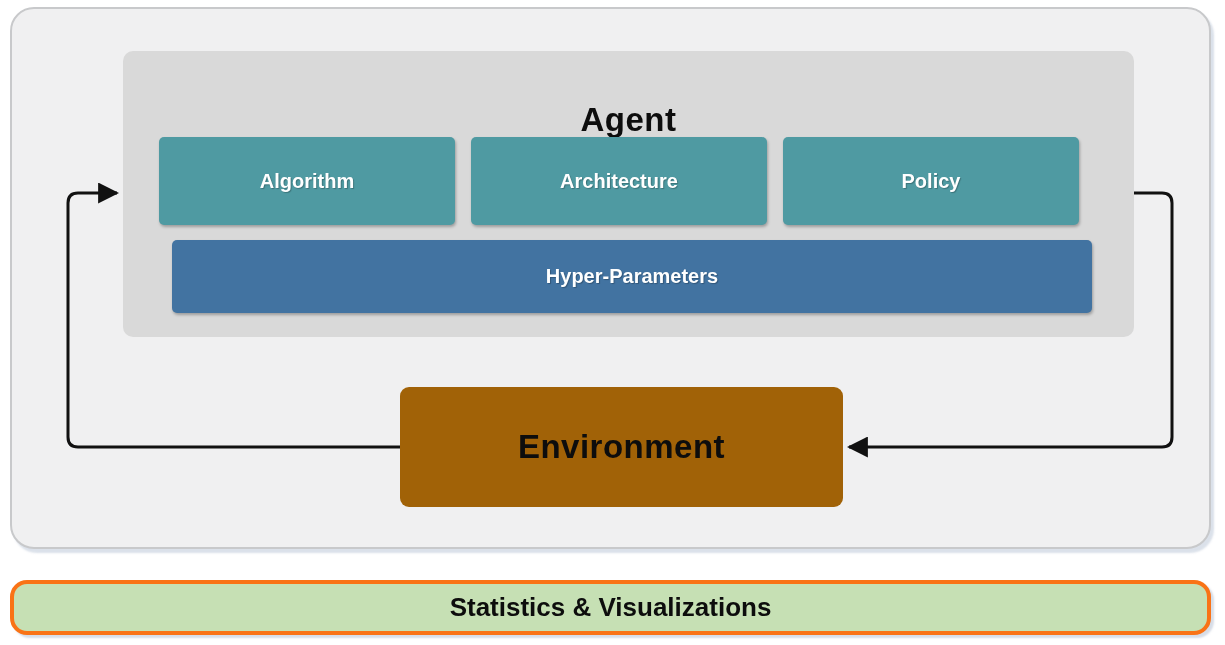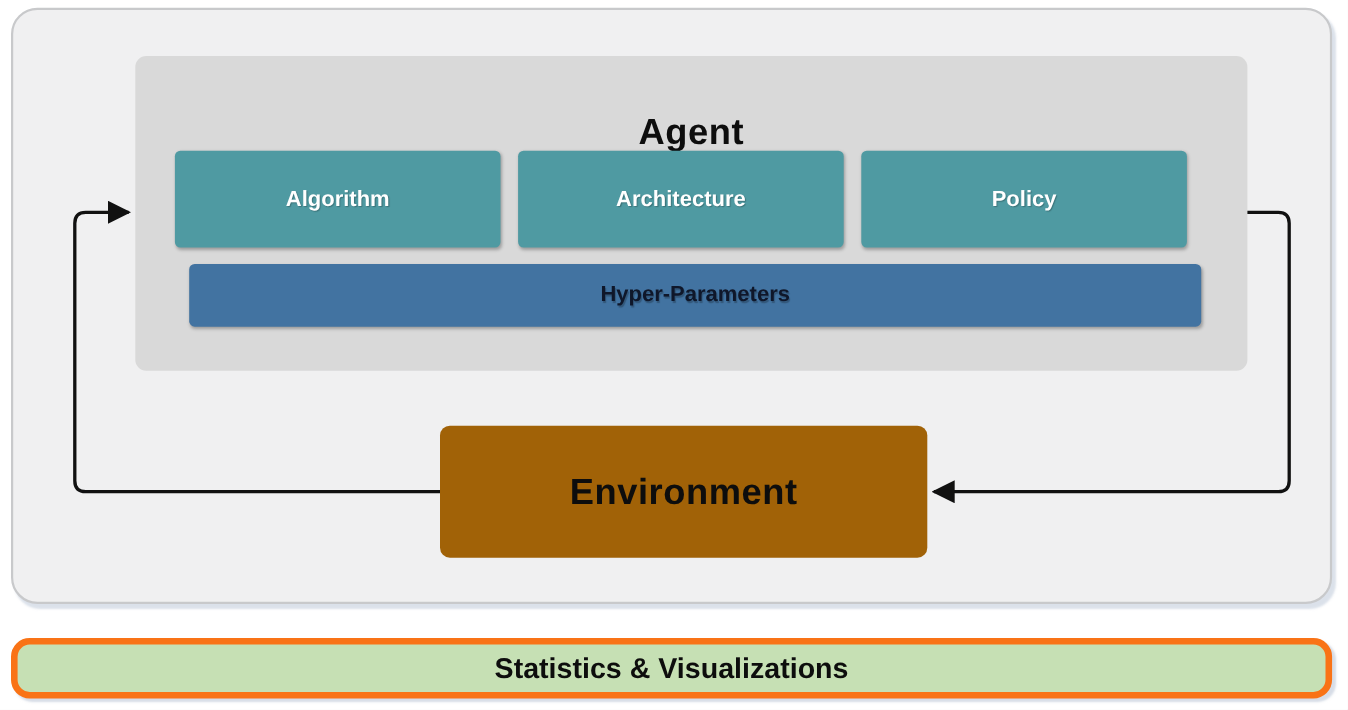--- a/index.html
+++ b/index.html
@@ -62,28 +62,28 @@
     align-items: center;
     justify-content: center;
     color: #ffffff;
     font-size: 20px;
     font-weight: bold;
     text-shadow: 1px 1px 1px rgba(0,0,0,0.25);
   }
   .hyper-bar {
     position: absolute;
     left: 49px; top: 189px;
-    width: 920px; height: 57px;
+    width: 920px; height: 73px;
     background: #4273a1;
     border-radius: 5px;
     box-shadow: 1px 2px 3px rgba(0,0,0,0.28);
     display: flex;
     align-items: center;
     justify-content: center;
-    color: #0f172a;
+    color: #ffffff;
     font-size: 20px;
     font-weight: bold;
     text-shadow: 1px 1px 1px rgba(0,0,0,0.25);
   }
   
   .environment-box {
     position: absolute;
     left: 400px; top: 387px;
     width: 443px; height: 120px;
     background: #a16207;
@@ -95,21 +95,21 @@
     font-weight: bold;
     color: #0d0d0d;
     letter-spacing: 0.5px;
   }
   
   .stats-bar {
     position: absolute;
     left: 10px; top: 580px;
     width: 1201px; height: 55px;
     background: #c6e0b4;
-    border: 6px solid #f97316;
+    border: 4px solid #f97316;
     border-radius: 17px;
     box-shadow: 3px 3px 2px rgba(176,188,208,0.5);
     box-sizing: border-box;
     display: flex;
     align-items: center;
     justify-content: center;
     font-size: 26px;
     font-weight: bold;
     color: #0d0d0d;
   }

